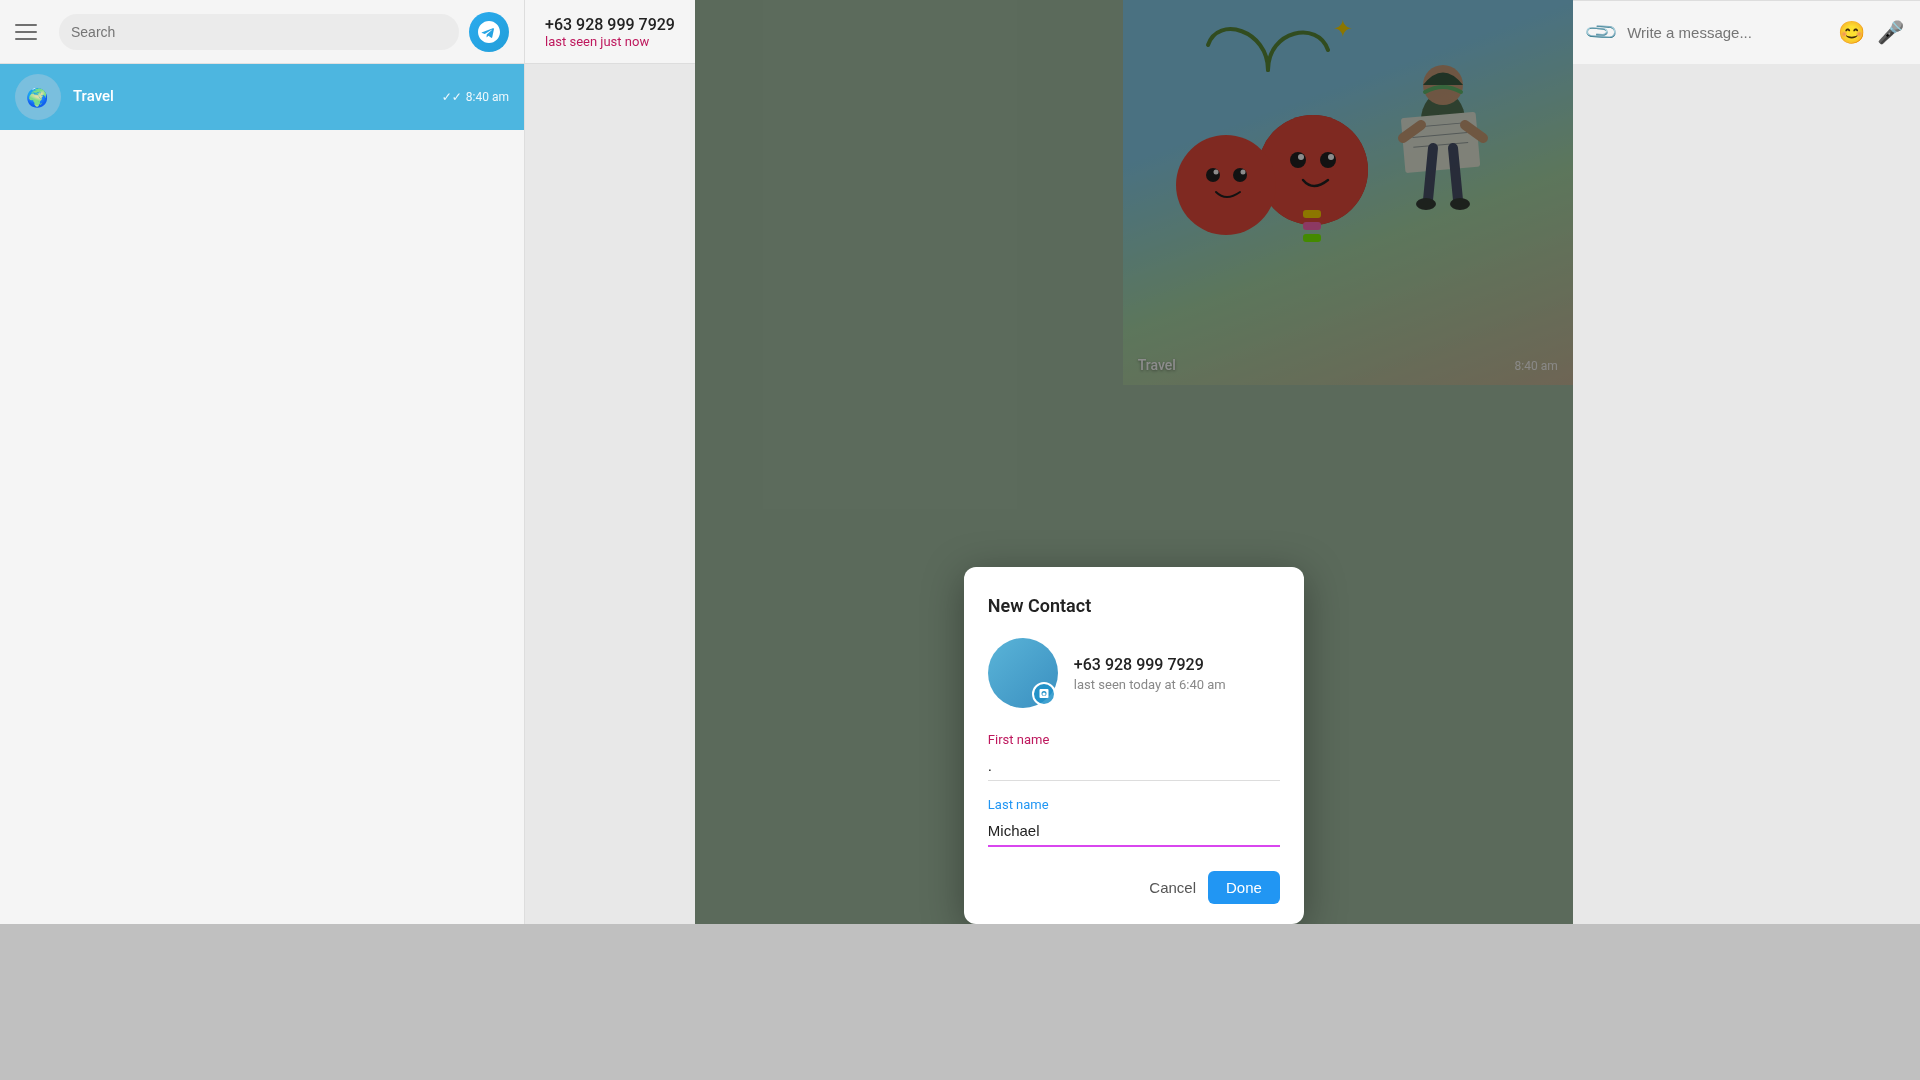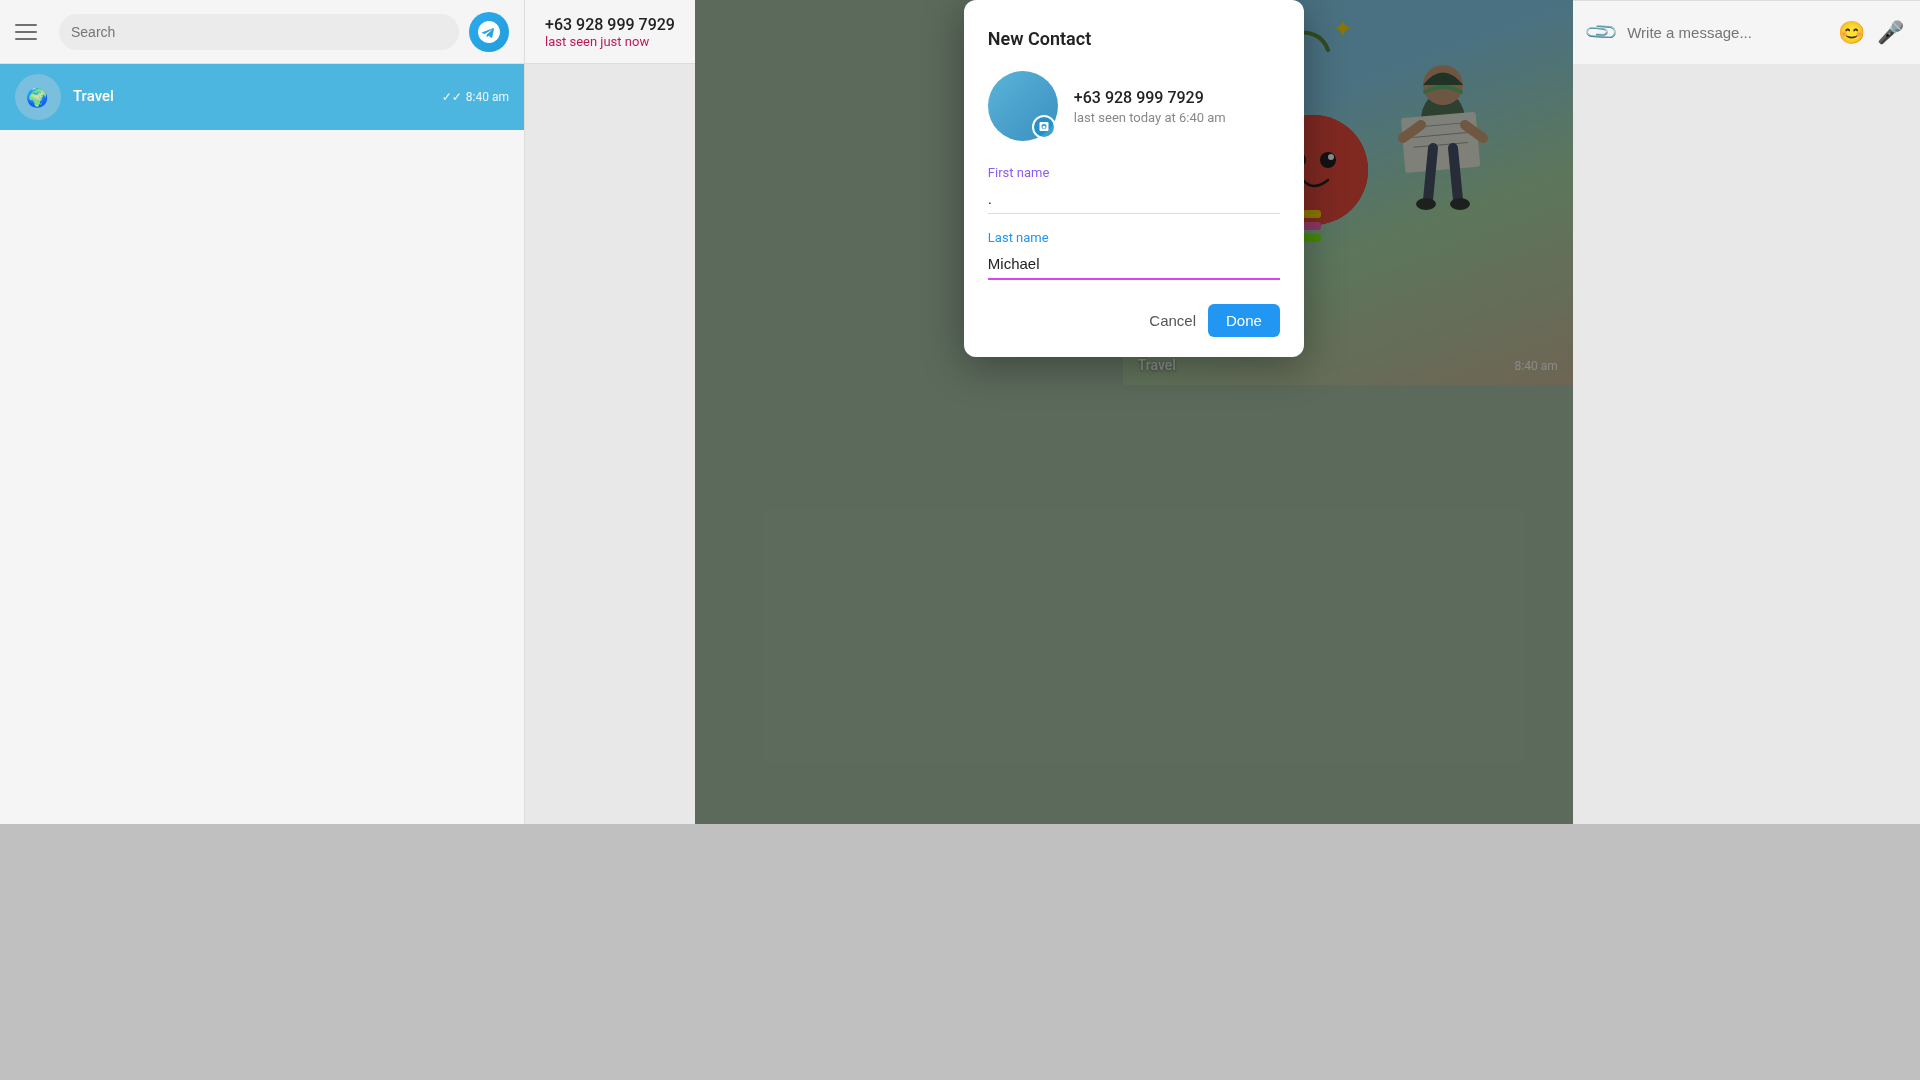--- a/index.html
+++ b/index.html
@@ -8,21 +8,21 @@
       height: 1080px;
       overflow: hidden;
       font-family: -apple-system, BlinkMacSystemFont, 'Segoe UI', Roboto, sans-serif;
       background: #c0c0c0;
     }
 
     
     .app-container {
       display: flex;
       width: 1920px;
-      height: 824px;
+      height: 924px;
       position: relative;
     }
 
     
     .sidebar {
       width: 525px;
       height: 100%;
       background: #f5f5f5;
       display: flex;
       flex-direction: column;
@@ -292,21 +292,21 @@
       cursor: pointer;
     }
 
     
     .modal-backdrop {
       position: absolute;
       inset: 0;
       background: rgba(0, 0, 0, 0.45);
       z-index: 10;
       display: flex;
-      align-items: flex-start;
+      align-items: flex-end;
       justify-content: center;
     }
 
     
     .dialog {
       background: white;
       border-radius: 12px;
       width: 340px;
       padding: 28px 24px 20px;
       box-shadow: 0 8px 40px rgba(0,0,0,0.35);
@@ -370,21 +370,21 @@
       margin-top: 3px;
     }
 
     
     .form-group {
       margin-bottom: 16px;
     }
 
     .form-label {
       font-size: 13px;
-      color: #8b5cf6;
+      color: #be185d;
       margin-bottom: 4px;
       display: block;
     }
 
     .form-label.active {
       color: #2196F3;
     }
 
     .form-input {
       width: 100%;

